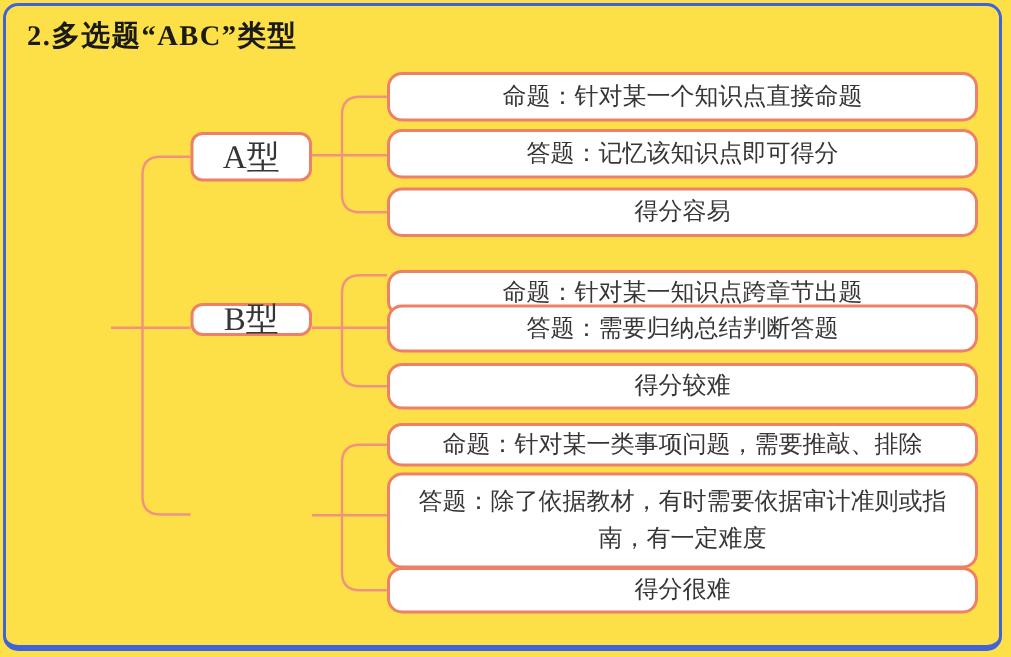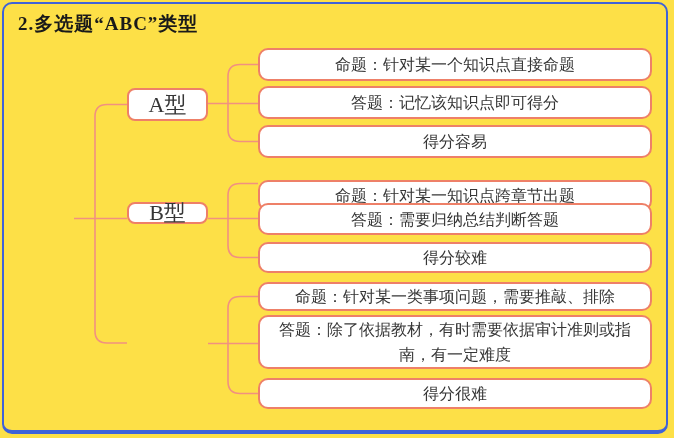--- a/index.html
+++ b/index.html
@@ -80,20 +80,20 @@
   <div class="node leaf" style="top:203px;height:32px;">
     <span>答题：需要归纳总结判断答题</span>
   </div>
   <div class="node leaf" style="top:242px;height:31px;">
     <span>得分较难</span>
   </div>
 
   <div class="node leaf" style="top:282px;height:29px;">
     <span>命题：针对某一类事项问题，需要推敲、排除</span>
   </div>
-  <div class="node leaf" style="top:315px;height:54px;">
+  <div class="node leaf" style="top:315px;height:64px;">
     <span>答题：除了依据教材，有时需要依据审计准则或指南，有一定难度</span>
   </div>
   <div class="node leaf" style="top:378px;height:31px;">
     <span>得分很难</span>
   </div>
 
 </div>
 
 </body></html>

